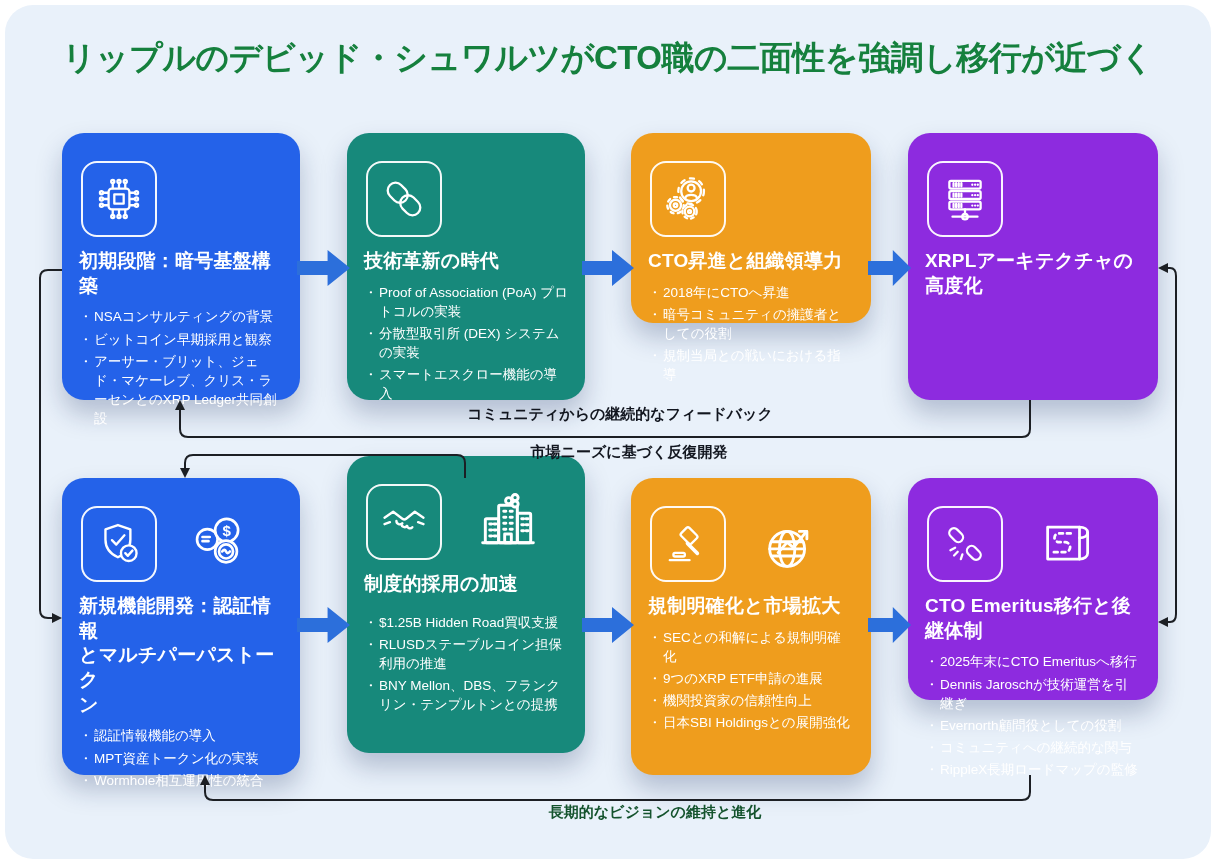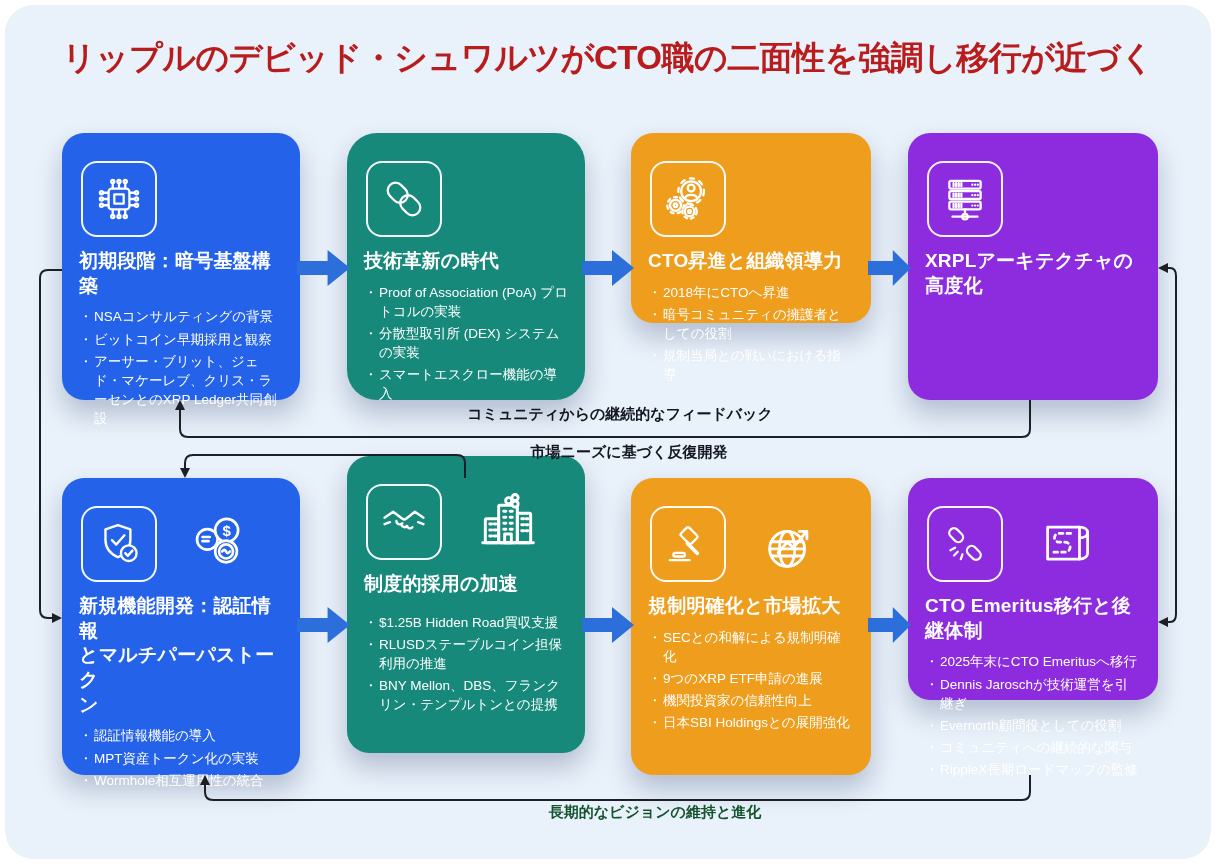--- a/index.html
+++ b/index.html
@@ -60,21 +60,21 @@
   #lm{left:629px;top:443px}
   #lb{left:655px;top:803px}
   #connectors{position:absolute;left:0;top:0;pointer-events:none;}
   .ic{stroke:#fff;stroke-width:2.2;fill:none;stroke-linecap:round;stroke-linejoin:round;}
 </style>
 </head>
 <body>
 
 <div class="panel" style="background-color: rgb(233, 241, 250);"></div>
 
-<h1 class="main-title" style="color: #b91c1c;">リップルのデビッド・シュワルツがCTO職の二面性を強調し移行が近づく</h1>
+<h1 class="main-title" style="color: #15803d;">リップルのデビッド・シュワルツがCTO職の二面性を強調し移行が近づく</h1>
 
 <div class="card" id="c1" style="background-color: rgb(36, 98, 233);">
   <div class="icon-row">
     <div class="icon-box">
       <svg class="ic" width="50" height="50" viewBox="0 0 48 48">
         <rect x="14" y="14" width="20" height="20" rx="3"></rect>
           <rect x="19.5" y="19.5" width="9" height="9"></rect>
         <path d="M18 13.5V9 M24 13.5V9 M30 13.5V9 M18 34.5V39 M24 34.5V39 M30 34.5V39 M13.5 18H9 M13.5 24H9 M13.5 30H9 M34.5 18H39 M34.5 24H39 M34.5 30H39"></path>
         <circle cx="18" cy="7.2" r="1.5"></circle>
           <circle cx="24" cy="7.2" r="1.5"></circle>
@@ -92,21 +92,21 @@
     </div>
   </div>
   <h2>初期段階：暗号基盤構築</h2>
   <div class="bullets">
     <div class="bullet">NSAコンサルティングの背景</div>
     <div class="bullet">ビットコイン早期採用と観察</div>
     <div class="bullet">アーサー・ブリット、ジェド・マケーレブ、クリス・ラーセンとのXRP Ledger共同創設</div>
   </div>
 </div>
 
-<div class="card" id="c2" style="background-color: rgb(23, 137, 123); border-radius: 30px;">
+<div class="card" id="c2" style="background-color: rgb(23, 137, 123);">
   <div class="icon-row">
     <div class="icon-box">
       <svg class="ic" width="50" height="50" viewBox="0 0 48 48">
         <g transform="rotate(-45 24 24)">
           <rect x="16.5" y="5" width="15" height="21" rx="7.5"></rect>
           <rect x="16.5" y="22" width="15" height="21" rx="7.5"></rect>
         </g>
       </svg>
     </div>
   </div>

